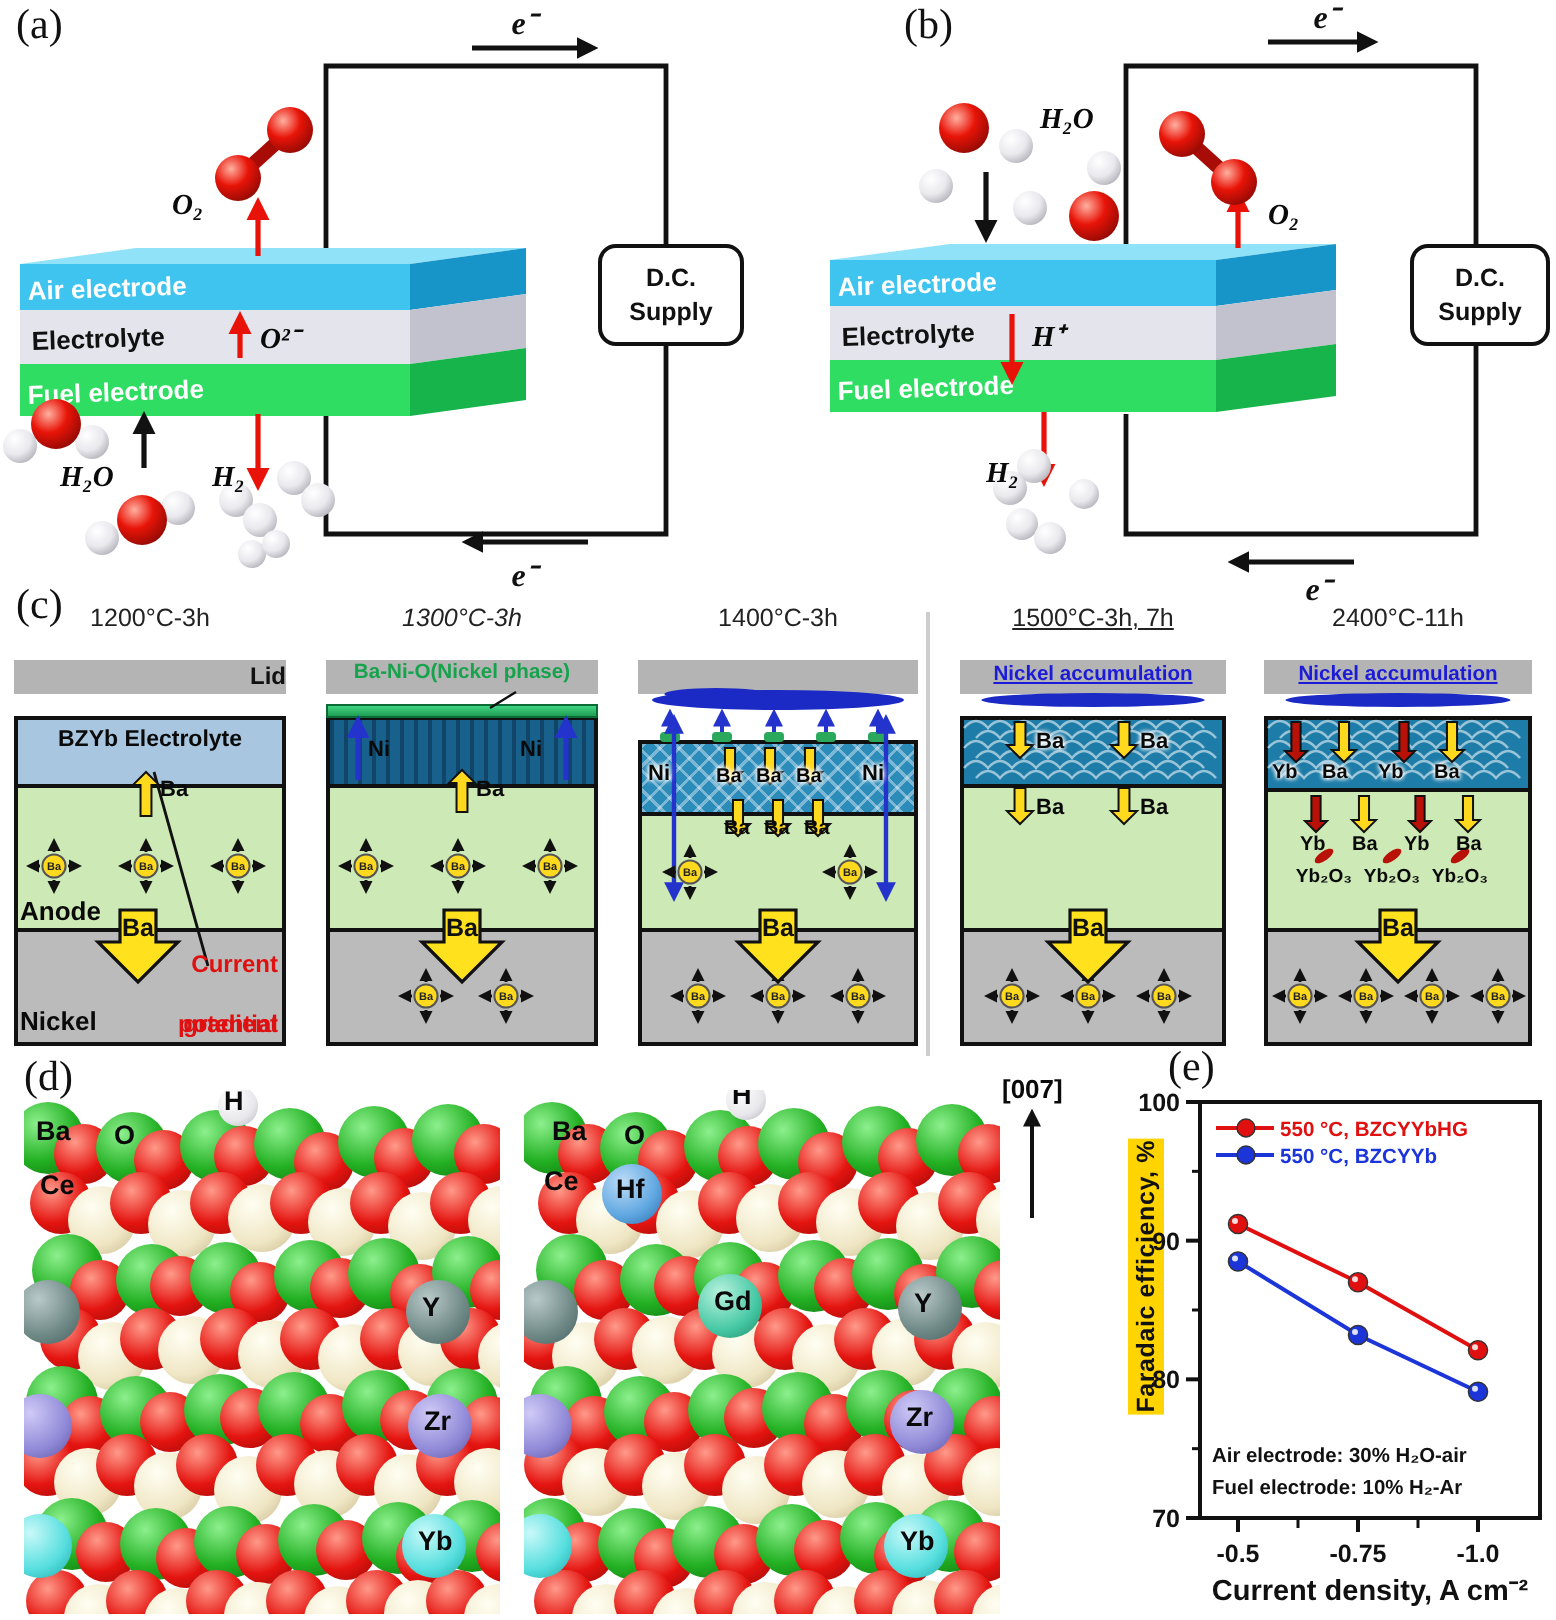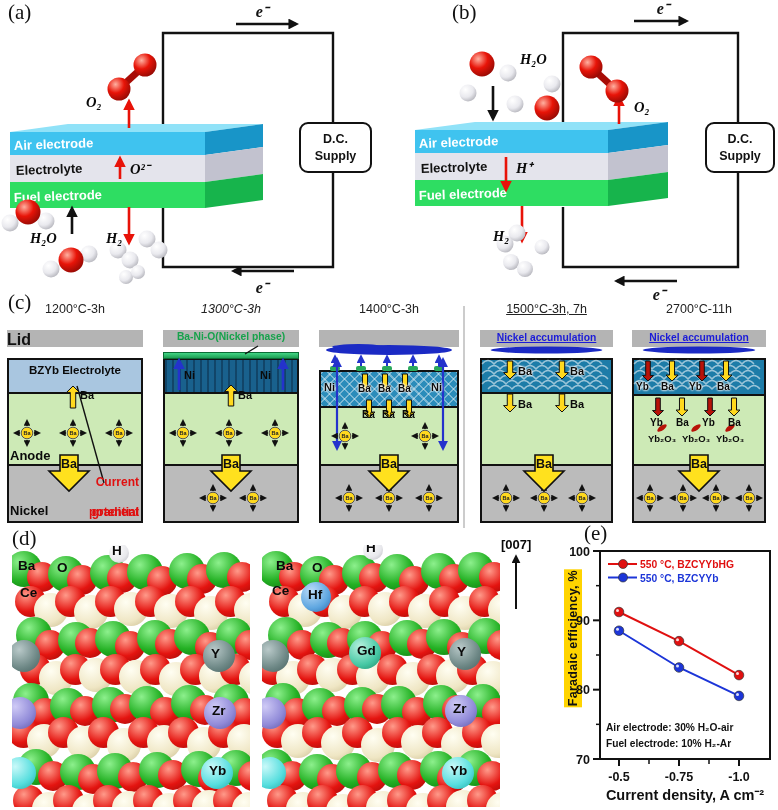--- a/index.html
+++ b/index.html
@@ -9,21 +9,21 @@
   .plabel{position:absolute;font-family:"Liberation Serif",serif;font-size:21px;color:#111;line-height:1}
   svg text{font-family:"Liberation Sans",sans-serif}
   .eminus{font-family:"Liberation Serif",serif;font-style:italic;font-weight:bold;font-size:16px;fill:#111}
   .dctxt{font-size:12.5px;font-weight:600;text-anchor:middle;fill:#111}
   .lay{font-size:13px;font-weight:bold}
   .mol{font-family:"Liberation Serif",serif;font-style:italic;font-weight:bold;font-size:14.5px;fill:#0a0a0a}
   
   .stage{position:absolute;height:235px}
   .st-title{position:absolute;top:2px;left:0;width:100%;text-align:center;font-size:12.5px;color:#222;white-space:nowrap}
   .st-lid{position:absolute;top:30px;left:0;width:100%;height:17px;background:#b4b4b4}
-  .st-lidtxt{position:absolute;top:31px;left:0;width:100%;text-align:left;font-size:16px;font-weight:bold;color:#111}
+  .st-lidtxt{position:absolute;top:31px;left:0;width:100%;text-align:right;font-size:12px;font-weight:bold;color:#111}
   .st-nickel{position:absolute;top:32px;left:0;width:100%;text-align:center;font-size:10.3px;font-weight:bold;color:#1b1bd8;text-decoration:underline;white-space:nowrap}
   .st-film-label{position:absolute;top:31px;left:0;width:100%;text-align:center;font-size:10.3px;font-weight:bold;color:#17a24c;white-space:nowrap}
   .st-box{border:2px solid #111;background:#cdeab6;box-sizing:border-box}
   .st-elec{position:absolute;left:0;top:0;right:0;border-bottom:2px solid #111;box-sizing:border-box}
   .el-base{background:#a9c6e0}
   .el-dark{background:#19618d;background-image:repeating-linear-gradient(90deg,rgba(8,35,60,.45) 0 2px,transparent 2px 7px)}
   .el-hatch{background-color:#2b8cba;background-image:repeating-linear-gradient(45deg,rgba(255,255,255,.38) 0 1.5px,transparent 1.5px 7px),repeating-linear-gradient(135deg,rgba(255,255,255,.38) 0 1.5px,transparent 1.5px 7px)}
   .el-wave{background:#1d7ca8}
   .st-setter{position:absolute;left:0;bottom:0;right:0;height:55px;background:#bbb;border-top:2px solid #111}
   .st-filmbar{position:absolute;left:0;top:52px;width:100%;height:7px;background:linear-gradient(#41d584,#1e9e53);border:1px solid #0b6b35;box-sizing:border-box}
@@ -395,21 +395,21 @@
           <text x="102" y="200" font-size="5.5" font-weight="bold" text-anchor="middle" fill="#222">Ba</text>
           <polygon points="55,155 73,155 73,171 84,171 64,191 44,171 55,171" fill="#ffe11e" stroke="#111" stroke-width="1.6"></polygon>
           <text x="64" y="168" font-size="12.5" font-weight="bold" text-anchor="middle" fill="#111">Ba</text>
         </svg>
         <div class="st-lab halo" style="left: 38px; top: 66px; position: absolute;">Ba</div>
         <div class="st-lab halo" style="left: 90px; top: 66px; position: absolute;">Ba</div>
         <div class="st-lab" style="left: 38px; top: 99px; position: absolute;">Ba</div>
         <div class="st-lab" style="left: 90px; top: 99px; position: absolute;">Ba</div>
       </div>
       <div class="stage" style="position: absolute; left: 632px; top: 0px; width: 134px;">
-        <div class="st-title" style="position: absolute;">2700°C-11h</div>
+        <div class="st-title" style="position: absolute;">2400°C-11h</div>
         <div class="st-lid" style="position: absolute;"></div>
         <div class="st-nickel" style="position: absolute;">Nickel accumulation</div>
         <div class="st-box abs" style="left: 0px; top: 58px; width: 134px; height: 165px; position: absolute;">
           <div class="st-elec el-wave" style="height: 36px; position: absolute;"></div>
           <div class="st-setter" style="position: absolute;"></div>
         </div>
         <svg width="134" height="235" viewBox="0 0 134 235" style="position: absolute; left: 0px; top: 0px; overflow: visible; pointer-events: none;">
           <path d="M2,64 q 6,-7 12,0 q 6,-7 12,0 q 6,-7 12,0 q 6,-7 12,0 q 6,-7 12,0 q 6,-7 12,0 q 6,-7 12,0 q 6,-7 12,0 q 6,-7 12,0 q 6,-7 12,0" fill="none" stroke="rgba(255,255,255,.55)" stroke-width="1.3"></path>
           <path d="M8,69 q 6,-7 12,0 q 6,-7 12,0 q 6,-7 12,0 q 6,-7 12,0 q 6,-7 12,0 q 6,-7 12,0 q 6,-7 12,0 q 6,-7 12,0 q 6,-7 12,0 q 6,-7 12,0" fill="none" stroke="rgba(255,255,255,.55)" stroke-width="1.3"></path>
           <path d="M2,74 q 6,-7 12,0 q 6,-7 12,0 q 6,-7 12,0 q 6,-7 12,0 q 6,-7 12,0 q 6,-7 12,0 q 6,-7 12,0 q 6,-7 12,0 q 6,-7 12,0 q 6,-7 12,0" fill="none" stroke="rgba(255,255,255,.55)" stroke-width="1.3"></path>

